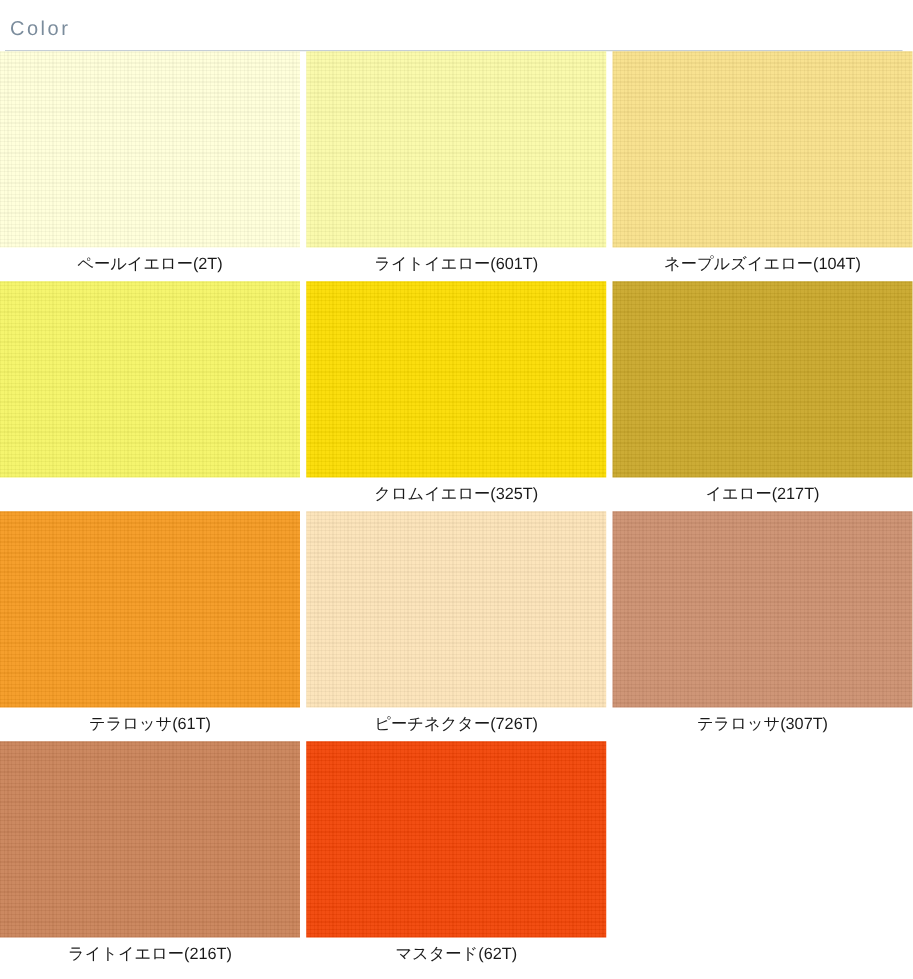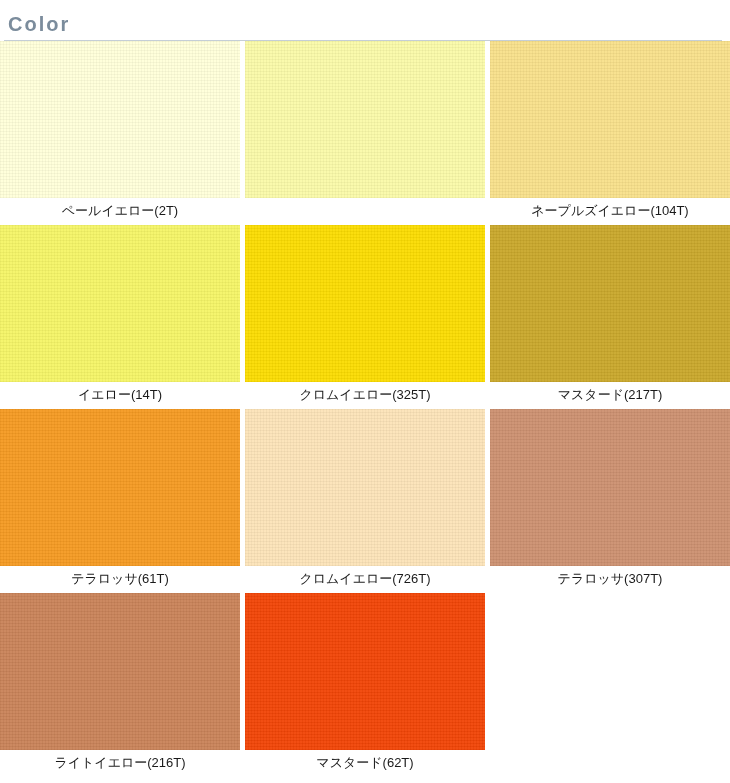--- a/index.html
+++ b/index.html
@@ -21,24 +21,24 @@
     background: #ffffff;
   }
 
   
   .header {
     padding: 14px 0 0 8px;
     height: 34px;
     box-sizing: border-box;
   }
   .header-title {
-    font-size: 20px;
+    font-size: 16px;
     letter-spacing: 2px;
     color: #7b8c9c;
-    font-weight: bold;
+    font-weight: normal;
     line-height: 20px;
     display: block;
   }
   .header-rule {
     height: 1px;
     background: #c5ced6;
     margin: 6px 8px 0 4px;
   }
 
   
@@ -100,46 +100,46 @@
   <div class="header-rule"></div>
 
   <div class="grid">
 
     <div class="cell">
       <span class="swatch" style="background-color: rgb(255, 255, 217);"></span>
       <span class="caption">ペールイエロー(2T)</span>
     </div>
     <div class="cell">
       <span class="swatch" style="background-color: rgb(250, 250, 168);"></span>
+      <span class="caption">ライトイエロー(601T)</span>
     </div>
     <div class="cell last">
       <span class="swatch" style="background-color: rgb(248, 224, 138);"></span>
       <span class="caption">ネープルズイエロー(104T)</span>
     </div>
 
     <div class="cell">
       <span class="swatch" style="background-color: rgb(245, 245, 102);"></span>
-      <span class="caption">イエロー(14T)</span>
     </div>
     <div class="cell">
       <span class="swatch" style="background-color: rgb(251, 220, 0);"></span>
       <span class="caption">クロムイエロー(325T)</span>
     </div>
     <div class="cell last">
       <span class="swatch" style="background-color: rgb(201, 167, 42);"></span>
-      <span class="caption">マスタード(217T)</span>
+      <span class="caption">イエロー(217T)</span>
     </div>
 
     <div class="cell">
       <span class="swatch" style="background-color: rgb(245, 154, 33);"></span>
       <span class="caption">テラロッサ(61T)</span>
     </div>
     <div class="cell">
       <span class="swatch" style="background-color: rgb(252, 227, 184);"></span>
-      <span class="caption">クロムイエロー(726T)</span>
+      <span class="caption">ピーチネクター(726T)</span>
     </div>
     <div class="cell last">
       <span class="swatch" style="background-color: rgb(204, 144, 112);"></span>
       <span class="caption">テラロッサ(307T)</span>
     </div>
 
     <div class="cell">
       <span class="swatch" style="background-color: rgb(201, 130, 88);"></span>
       <span class="caption">ライトイエロー(216T)</span>
     </div>

